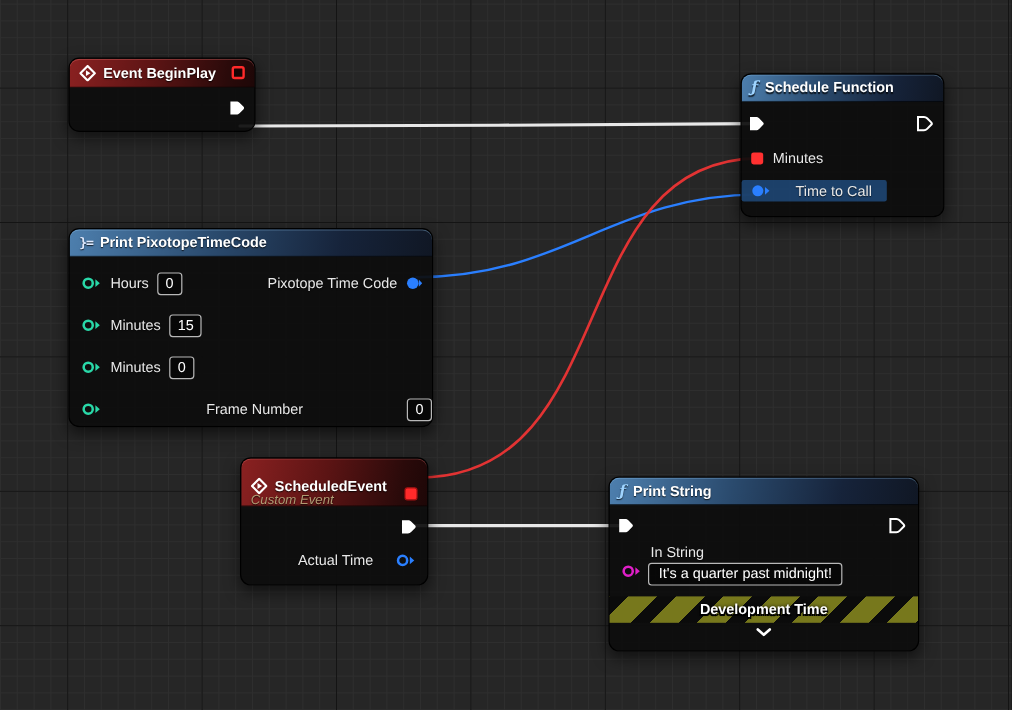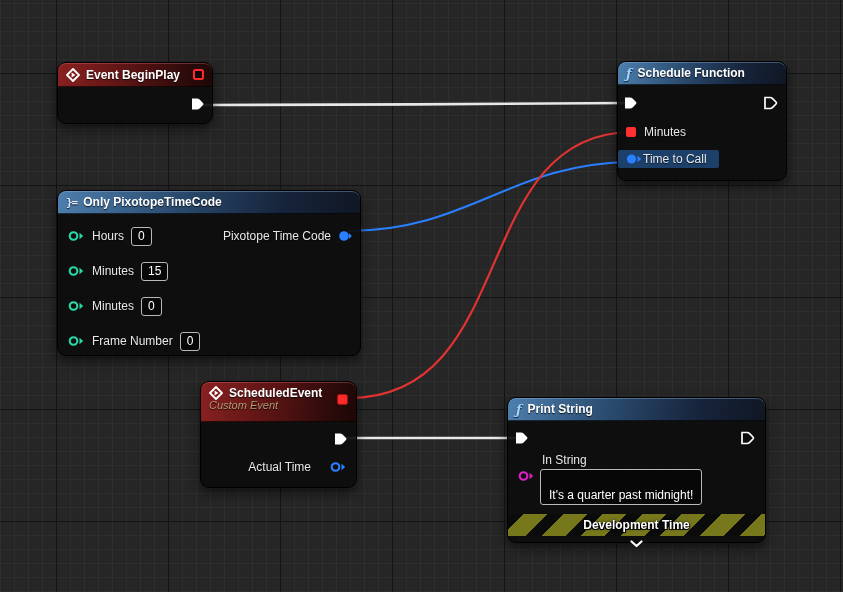--- a/index.html
+++ b/index.html
@@ -95,21 +95,21 @@
 
 <div id="canvas">
 
   <svg id="wires" width="843" height="592">
     <path d="M200 105 C 340 105, 490 104, 630 103" stroke="#e8e8e8" stroke-width="2.6" fill="none" stroke-linecap="round"></path>
     <path d="M336 438 L 523 438" stroke="#e8e8e8" stroke-width="2.6" fill="none" stroke-linecap="round"></path>
     <path d="M347 231 C 470 231, 510 163, 632 162" stroke="#2a7fff" stroke-width="2" fill="none" stroke-linecap="round"></path>
     <path d="M349 398 C 520 398, 468 133, 632 132" stroke="#e23333" stroke-width="2.2" fill="none" stroke-linecap="round"></path>
   </svg>
 
-  <div class="node" style="left:57px; top:62px; width:156px; height:62px;">
+  <div class="node" style="left:57px; top:48px; width:156px; height:62px;">
     <div class="node-header header-event" style="height:24px;">
       <svg class="pin" width="14" height="14" viewBox="0 0 14 14">
         <path d="M7 1 L13 7 L7 13 L1 7 Z" fill="none" stroke="#fff" stroke-width="1.8" stroke-linejoin="round"></path>
         <path d="M5.6 4.6 L9.4 7 L5.6 9.4 Z" fill="#fff"></path>
       </svg>
       <span class="node-title">Event BeginPlay</span>
       <span class="delegate-pin delegate-hollow" style="margin-left:auto;"></span>
     </div>
     <div class="row" style="justify-content:flex-end; margin-top:9px; padding-right:6px;">
       <svg class="pin" width="16" height="16" viewBox="0 0 15 16">
@@ -128,33 +128,33 @@
         <path d="M1.5 2.5 h5 c1 0 1.9 .4 2.6 1.1 l3.4 3.4 c.55 .55 .55 1.45 0 2 l-3.4 3.4 c-.7 .7 -1.6 1.1 -2.6 1.1 h-5 z" fill="#fff"></path>
       </svg>
       <svg class="pin" width="16" height="16" viewBox="0 0 15 16">
         <path d="M1.5 2.5 h5 c1 0 1.9 .4 2.6 1.1 l3.4 3.4 c.55 .55 .55 1.45 0 2 l-3.4 3.4 c-.7 .7 -1.6 1.1 -2.6 1.1 h-5 z" fill="none" stroke="#fff" stroke-width="1.7"></path>
       </svg>
     </div>
     <div class="row" style="margin-top:13px; padding-left:8px; gap:8px; height:14px;">
       <span class="red-square-pin"></span>
       <span class="pin-label">Minutes</span>
     </div>
-    <div class="row hl-row" style="margin-top:11px; gap:0;">
+    <div class="row hl-row" style="margin-top:11px; gap:20px;">
       <svg class="pin" width="17" height="12" viewBox="0 0 17 12">
         <circle cx="5.5" cy="6" r="4.6" fill="#2a7fff"></circle>
         <path d="M11.5 2.8 L15.2 6 L11.5 9.2 Z" fill="#2a7fff"></path>
       </svg>
       <span class="pin-label">Time to Call</span>
     </div>
   </div>
 
   <div class="node" style="left:57px; top:190px; width:304px; height:166px;">
     <div class="node-header header-fn" style="height:23px;">
       <span class="struct-glyph">}=</span>
-      <span class="node-title">Only PixotopeTimeCode</span>
+      <span class="node-title">Print PixotopeTimeCode</span>
     </div>
 
     <div class="row" style="margin-top:9px; padding:0 8px 0 10px; height:26px; justify-content:space-between;gap:19px;">
       <span class="row" style="gap:7px;">
         <svg class="pin" width="17" height="12" viewBox="0 0 17 12">
           <circle cx="5.5" cy="6" r="3.8" fill="none" stroke="#29d8a8" stroke-width="2.1"></circle>
           <path d="M11.5 2.8 L15.2 6 L11.5 9.2 Z" fill="#29d8a8"></path>
         </svg>
         <span class="pin-label">Hours</span>
         <span class="value-box">0</span>
@@ -179,32 +179,32 @@
 
     <div class="row" style="margin-top:9px; padding-left:10px; height:26px; gap:7px;">
       <svg class="pin" width="17" height="12" viewBox="0 0 17 12">
         <circle cx="5.5" cy="6" r="3.8" fill="none" stroke="#29d8a8" stroke-width="2.1"></circle>
         <path d="M11.5 2.8 L15.2 6 L11.5 9.2 Z" fill="#29d8a8"></path>
       </svg>
       <span class="pin-label">Minutes</span>
       <span class="value-box">0</span>
     </div>
 
-    <div class="row" style="margin-top:9px; padding-left:10px; height:26px; gap:7px;">
+    <div class="row" style="margin-top:9px; padding-left:10px; height:26px; gap:7px;justify-content:space-between;">
       <svg class="pin" width="17" height="12" viewBox="0 0 17 12">
         <circle cx="5.5" cy="6" r="3.8" fill="none" stroke="#29d8a8" stroke-width="2.1"></circle>
         <path d="M11.5 2.8 L15.2 6 L11.5 9.2 Z" fill="#29d8a8"></path>
       </svg>
       <span class="pin-label">Frame Number</span>
       <span class="value-box">0</span>
     </div>
   </div>
 
   <div class="node" style="left:200px; top:381px; width:157px; height:107px;">
-    <div class="node-header header-event" style="height:40px; align-items:flex-start; padding-top:4px;">
+    <div class="node-header header-event" style="height:40px; align-items:flex-start; padding-top:16px;">
       <div>
         <div class="row" style="gap:6px;">
           <svg class="pin" width="14" height="14" viewBox="0 0 14 14">
             <path d="M7 1 L13 7 L7 13 L1 7 Z" fill="none" stroke="#fff" stroke-width="1.8" stroke-linejoin="round"></path>
             <path d="M5.6 4.6 L9.4 7 L5.6 9.4 Z" fill="#fff"></path>
           </svg>
           <span class="node-title">ScheduledEvent</span>
         </div>
         <div class="node-subtitle">Custom Event</div>
       </div>
@@ -236,21 +236,21 @@
       <svg class="pin" width="16" height="16" viewBox="0 0 15 16">
         <path d="M1.5 2.5 h5 c1 0 1.9 .4 2.6 1.1 l3.4 3.4 c.55 .55 .55 1.45 0 2 l-3.4 3.4 c-.7 .7 -1.6 1.1 -2.6 1.1 h-5 z" fill="none" stroke="#fff" stroke-width="1.7"></path>
       </svg>
     </div>
     <div style="position:relative; margin-top:6px; padding-left:34px;">
       <svg class="pin" style="position:absolute; left:10px; top:17px;" width="17" height="12" viewBox="0 0 17 12">
         <circle cx="5.5" cy="6" r="3.8" fill="none" stroke="#e01fc8" stroke-width="2.1"></circle>
         <path d="M11.5 2.8 L15.2 6 L11.5 9.2 Z" fill="#e01fc8"></path>
       </svg>
       <div class="pin-label" style="margin-bottom:2px;">In String</div>
-      <div class="value-box" style="width:fit-content; margin-left:-2px; padding:17px 8px;">It's a quarter past midnight!</div>
+      <div class="value-box" style="width:fit-content; margin-left:-2px; padding:0 8px;">It's a quarter past midnight!</div>
     </div>
     <div class="banner" style="margin-top:9px;">
       <span class="banner-text">Development Time</span>
     </div>
     <div class="row" style="justify-content:center; margin-top:4px;">
       <svg width="13" height="8" viewBox="0 0 13 8">
         <path d="M1.5 1.5 L6.5 6 L11.5 1.5" fill="none" stroke="#fff" stroke-width="2.2" stroke-linecap="round" stroke-linejoin="round"></path>
       </svg>
     </div>
   </div>

